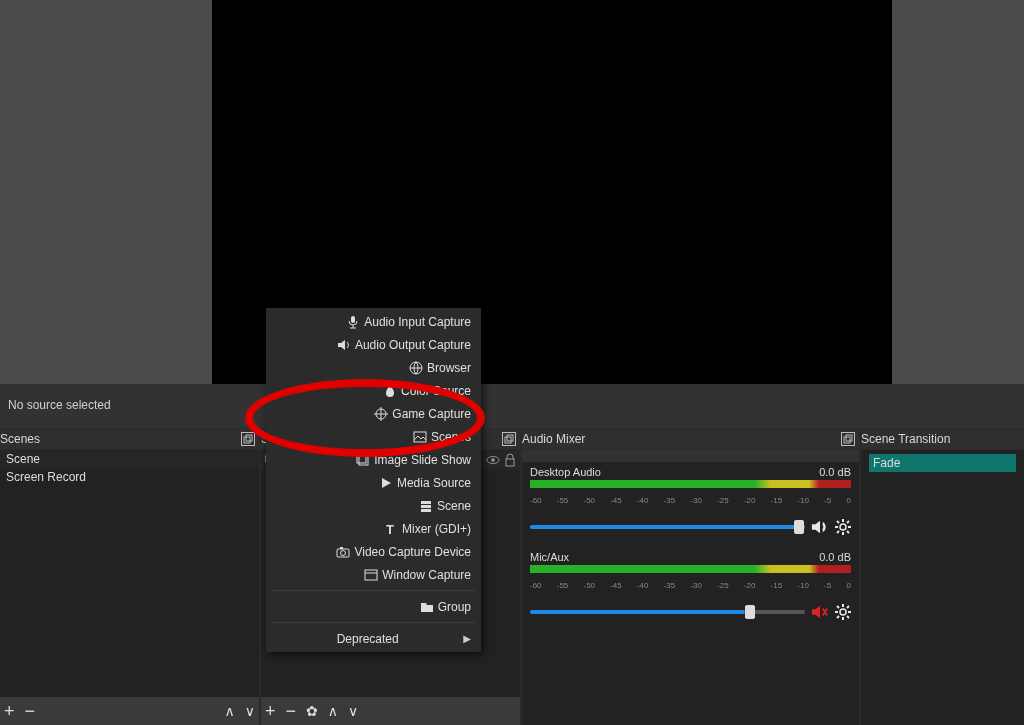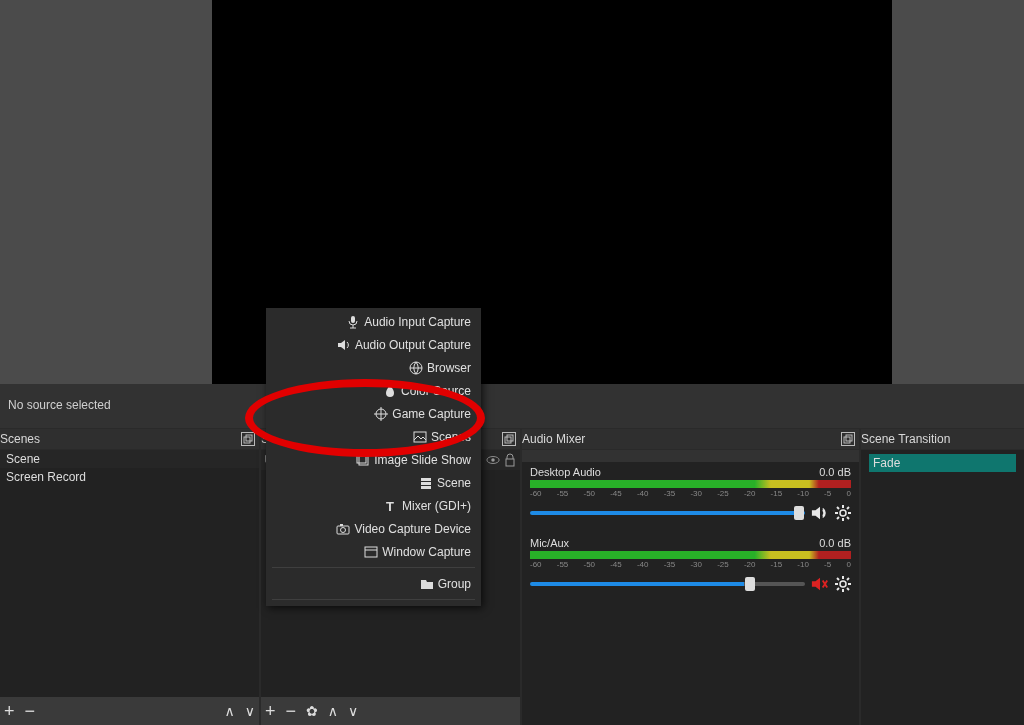--- a/index.html
+++ b/index.html
@@ -116,21 +116,21 @@
     display:flex; justify-content:space-between;
     font-size:11px; color:#ddd;
   }
   .mixer-meter {
     margin-top:2px; height:8px;
     background:linear-gradient(90deg,#28b028 0%,#28b028 70%,#c8c020 75%,#c8c020 87%,#b02020 90%,#b02020 100%);
   }
   .mixer-ticks {
     display:flex; justify-content:space-between;
     font-size:8px; color:#888;
-    padding:1px 0;
+    padding:8px 0;
   }
   .mixer-slider {
     margin-top:6px; height:16px;
     display:flex; align-items:center; gap:6px;
   }
   .slider-track {
     flex:1; height:4px; background:#1e8be6; position:relative;
     border-radius:2px;
   }
   .slider-track.short { background:linear-gradient(90deg,#1e8be6 0 78%,#555 78% 100%); }
@@ -451,20 +451,28 @@
         <svg width="14" height="14" viewBox="0 0 14 14">
           <rect x="3" y="3" width="9" height="9" fill="none" stroke="#ddd"></rect>
           <rect x="1" y="1" width="9" height="9" fill="none" stroke="#ddd"></rect>
         </svg>
       </span>
     <span class="ctx-label">Image Slide Show</span>
   </div>
   <div class="ctx-item">
     <span class="ctx-icon">
         <svg width="14" height="14" viewBox="0 0 14 14">
+          <path d="M3 2l9 5-9 5z" fill="#ddd"></path>
+        </svg>
+      </span>
+    <span class="ctx-label">Media Source</span>
+  </div>
+  <div class="ctx-item">
+    <span class="ctx-icon">
+        <svg width="14" height="14" viewBox="0 0 14 14">
           <rect x="2" y="2" width="10" height="3" fill="#ddd"></rect>
           <rect x="2" y="6" width="10" height="3" fill="#ddd"></rect>
           <rect x="2" y="10" width="10" height="3" fill="#ddd"></rect>
         </svg>
       </span>
     <span class="ctx-label">Scene</span>
   </div>
   <div class="ctx-item">
     <span class="ctx-icon">
         <svg width="14" height="14" viewBox="0 0 14 14">
@@ -495,15 +503,19 @@
   <div class="ctx-sep"></div>
   <div class="ctx-item">
     <span class="ctx-icon">
         <svg width="14" height="14" viewBox="0 0 14 14">
           <path d="M1 3h5l1 2h6v7H1z" fill="#ddd"></path>
         </svg>
       </span>
     <span class="ctx-label">Group</span>
   </div>
   <div class="ctx-sep"></div>
+  <div class="ctx-item deprecated">
+    <span class="ctx-label">Deprecated</span>
+    <span class="ctx-sub">▶</span>
+  </div>
 </div>
 
 <div class="annotation-ellipse"></div>
 
 </body></html>

